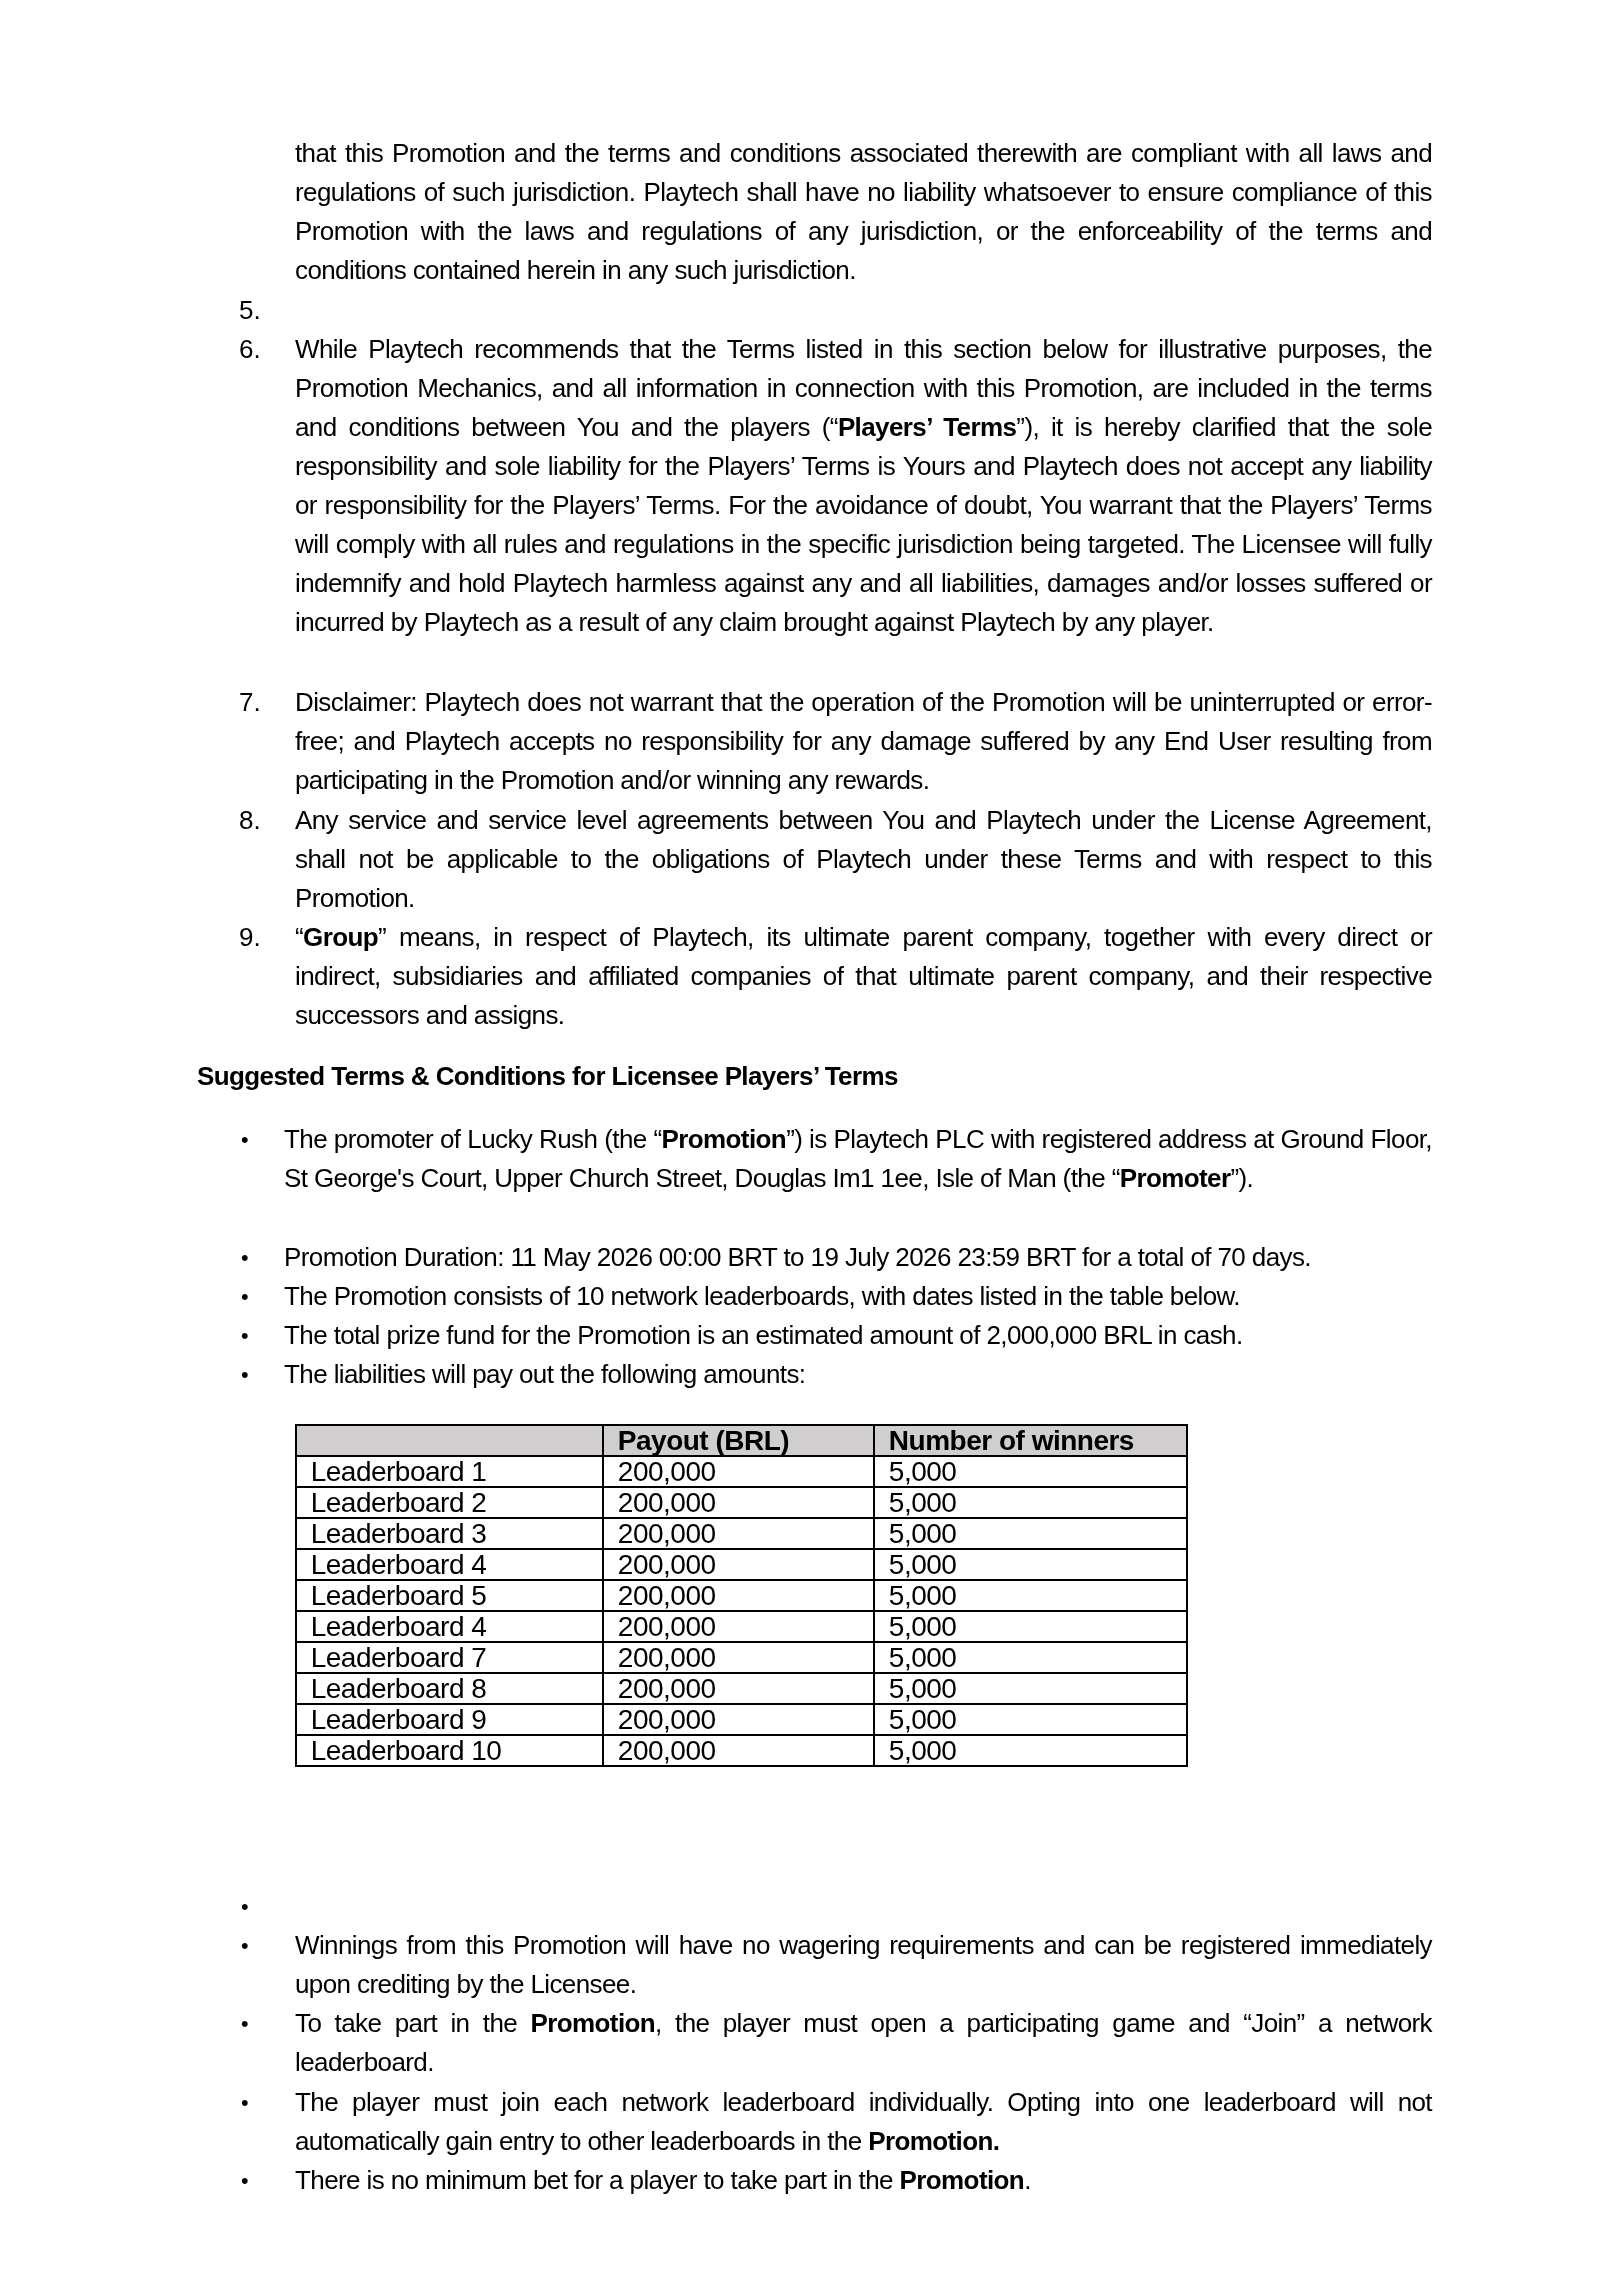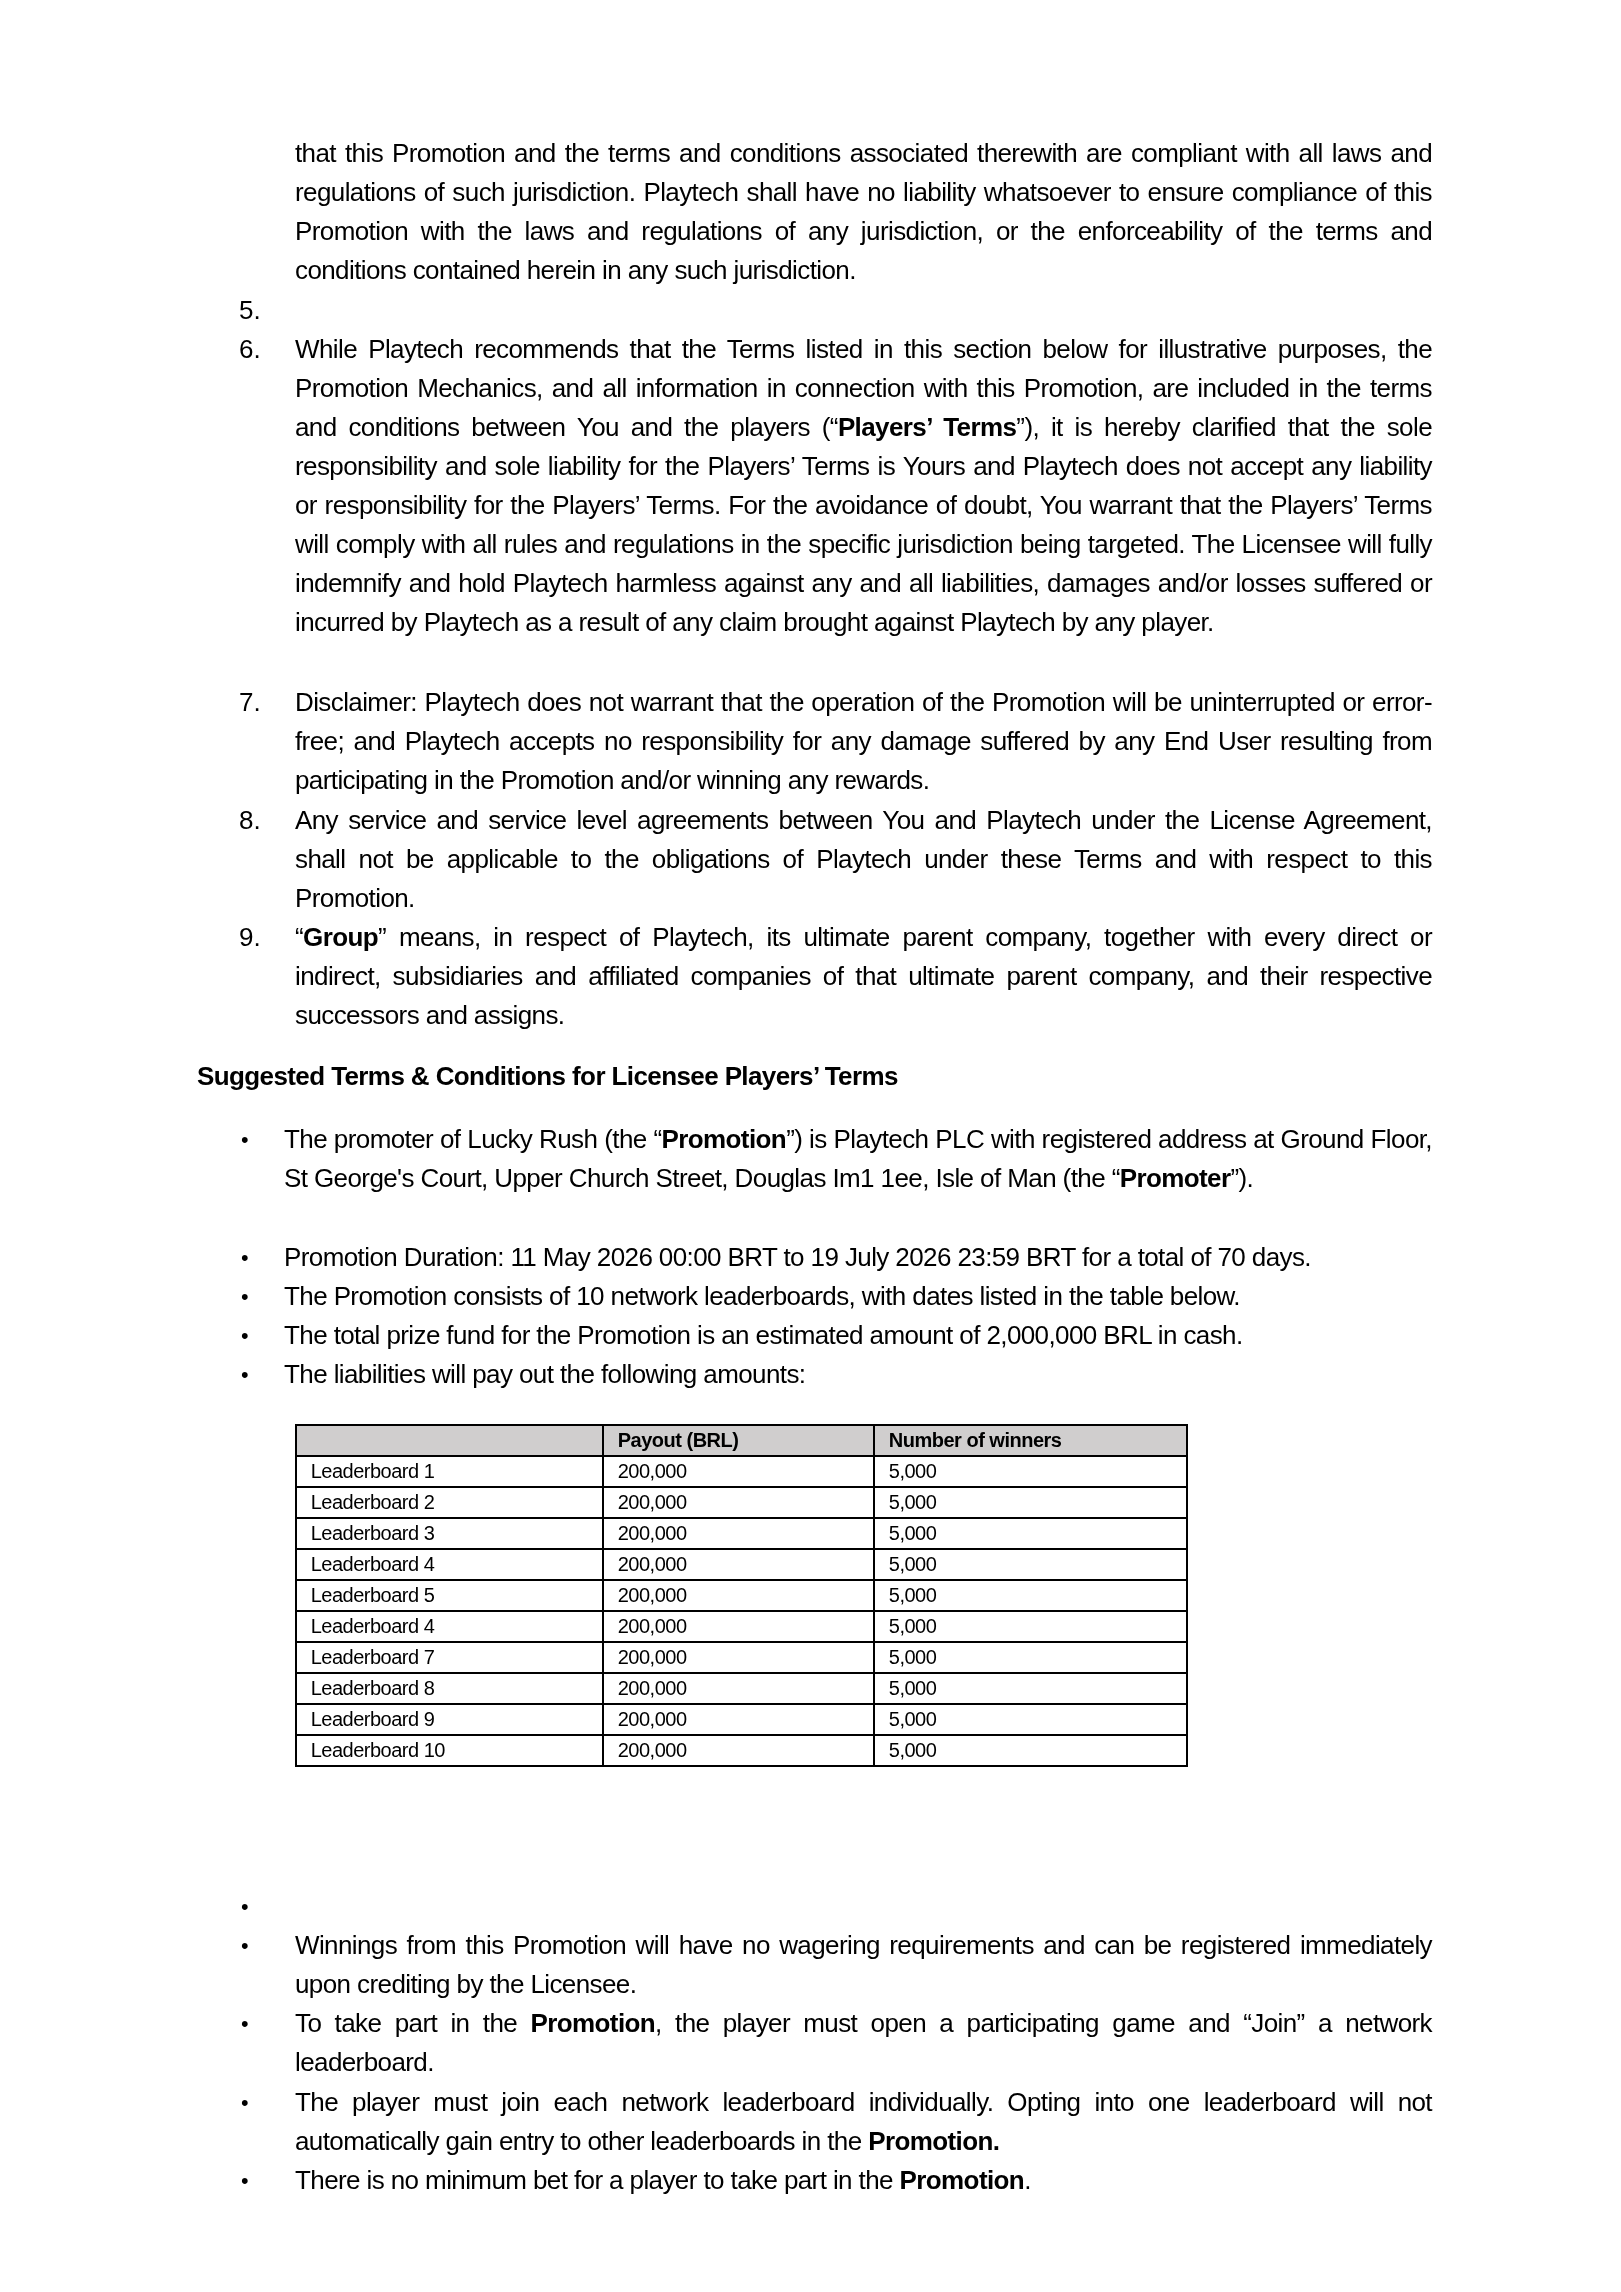--- a/index.html
+++ b/index.html
@@ -21,21 +21,21 @@
   .bullet {
     position: absolute; left: 241px; width: 13.7px; line-height: 39px; font-size: 21.6px;
   }
   .heading {
     position: absolute; left: 197px; line-height: 39px; font-weight: bold;
     letter-spacing: -0.6px;
   }
   b { font-weight: bold; }
   table.lb {
     position: absolute; left: 295px; top: 1386px; width: 893px;
-    border-collapse: collapse; font-size: 20px; letter-spacing: -0.5px;
+    border-collapse: collapse; font-size: 28px; letter-spacing: -0.5px;
   }
   table.lb th, table.lb td {
     border: 2.5px solid #000; height: 29px; padding: 0 0 0 13.7px; text-align: left;
     line-height: 29px;
   }
   table.lb th { background: #d0cece; font-weight: bold; }
   table.lb col.c1 { width: 308px; }
   table.lb col.c2 { width: 272px; }
   table.lb col.c3 { width: 314px; }
 </style>

